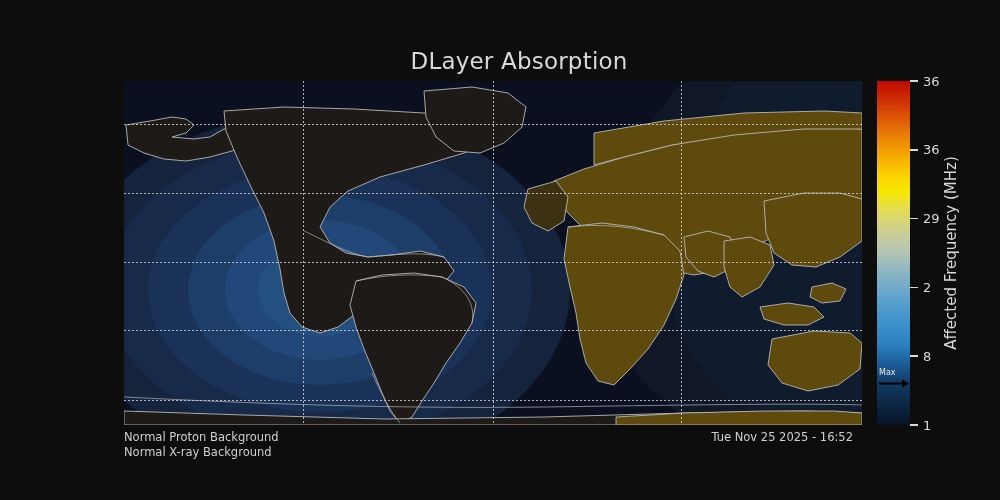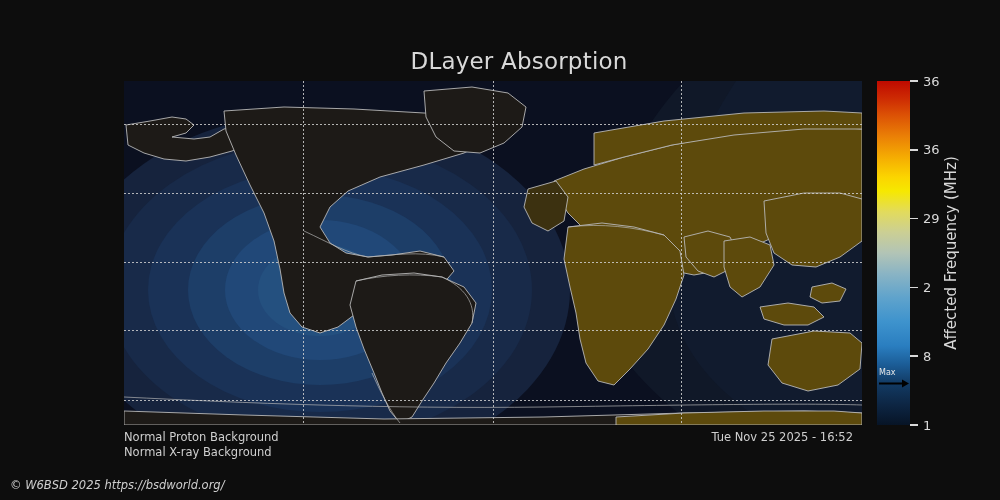--- a/index.html
+++ b/index.html
@@ -240,15 +240,14 @@
     </svg>
   </div>
 
   <div class="cbar-title">
     <span>Affected Frequency (MHz)</span>
   </div>
 
   <div class="note note2">Normal X-ray Background</div>
   <div class="note note1">Normal Proton Background</div>
   <div class="stamp">Tue Nov 25 2025 - 16:52</div>
-  <div class="credit">© W6BSD 2025 https://bsdworld.org/</div>
 
 </div>
 
 </body></html>

